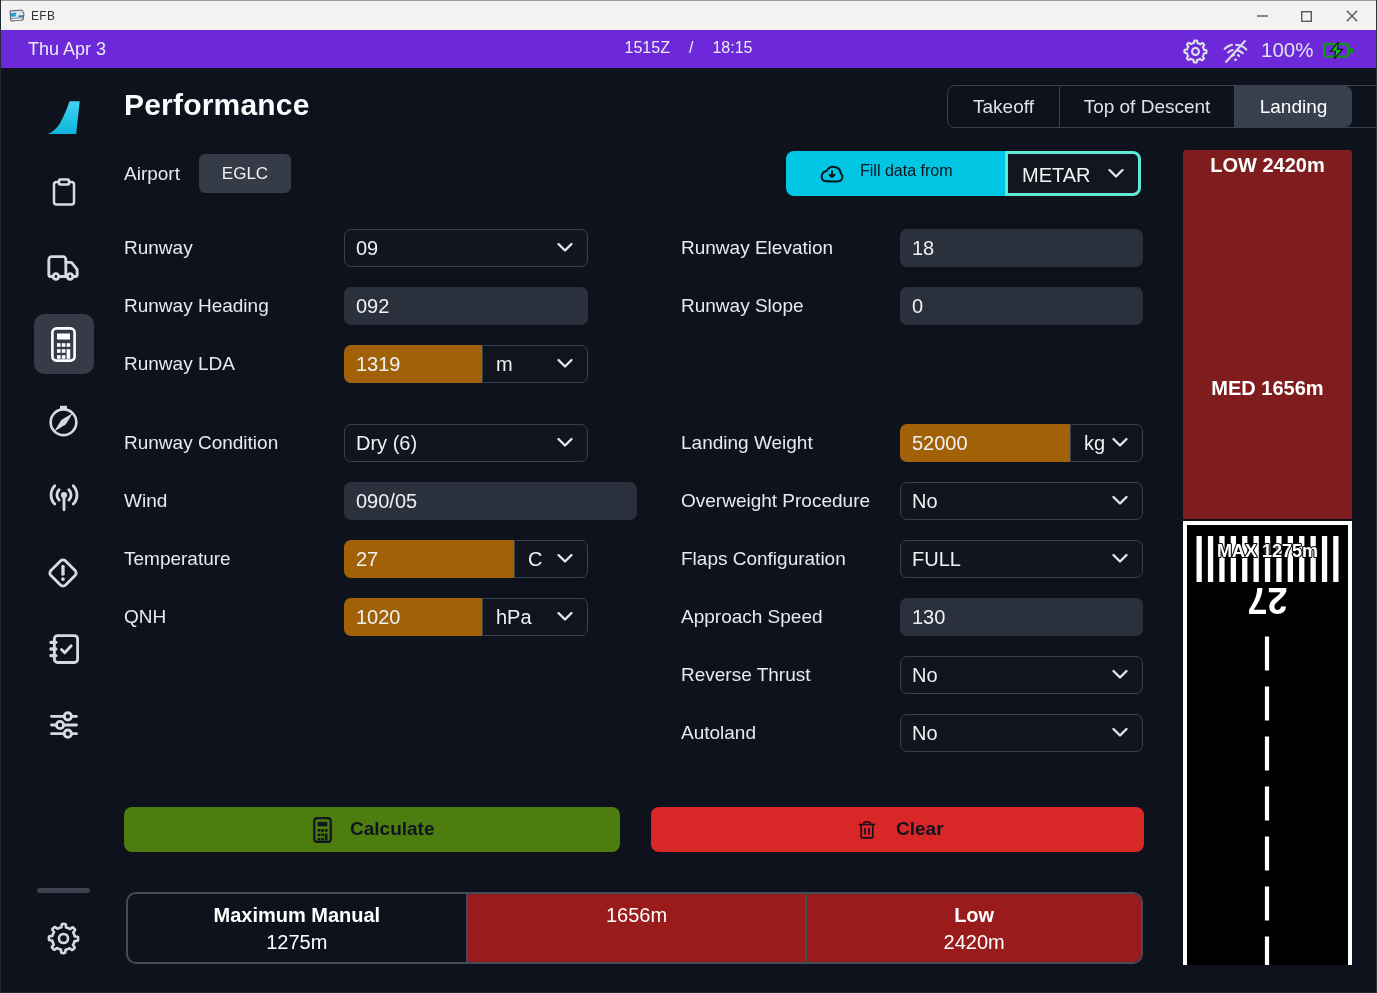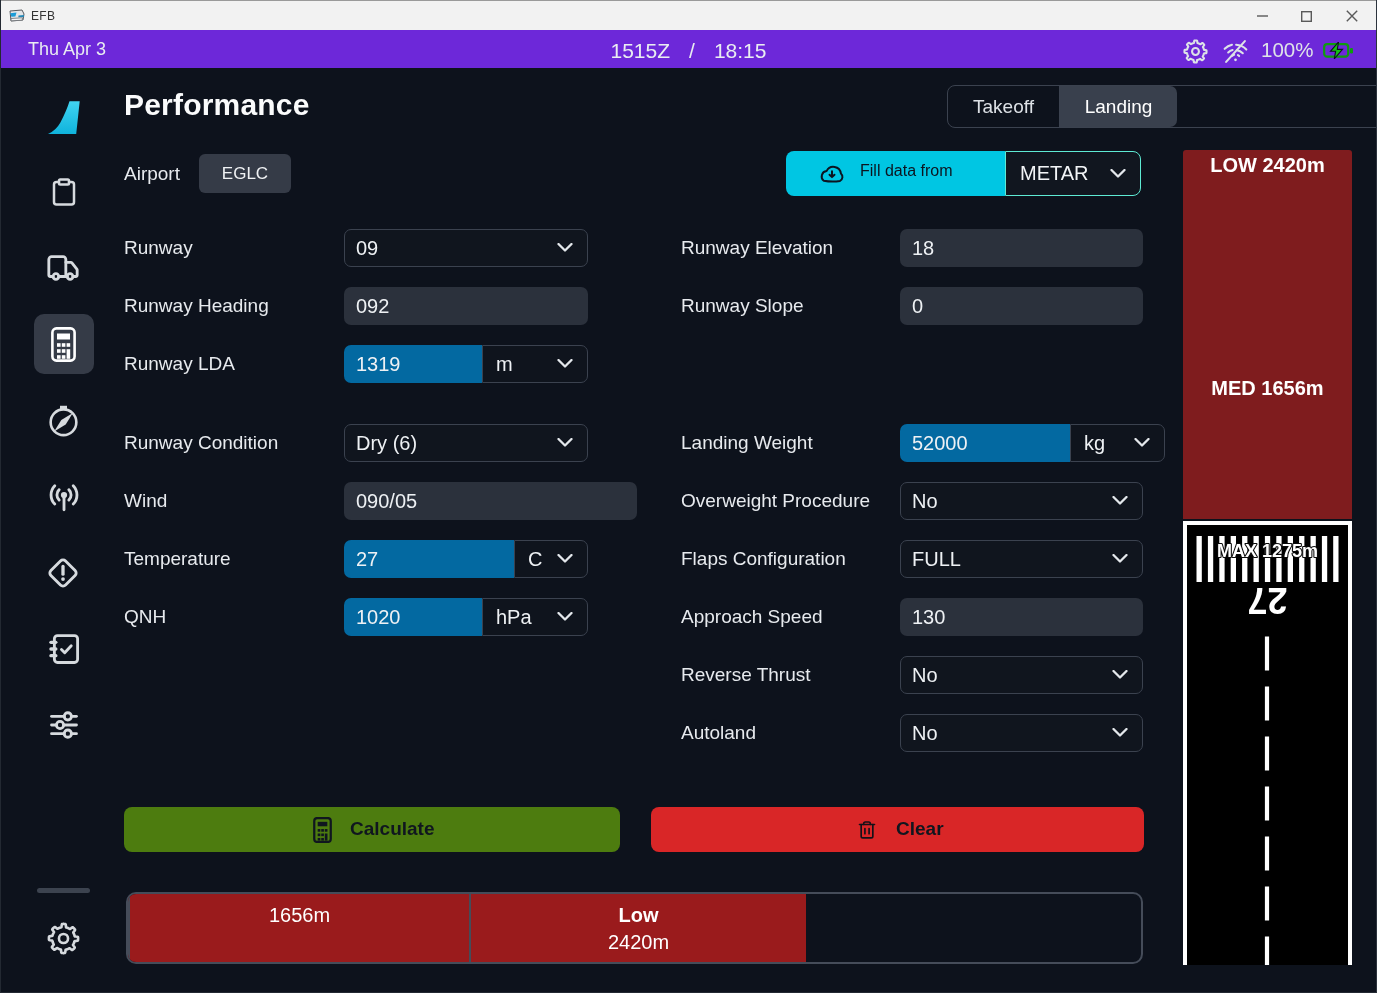--- a/index.html
+++ b/index.html
@@ -7,41 +7,41 @@
 body { font-family:"Liberation Sans", sans-serif; background:#0d121c; position:relative; }
 #app::after { content:""; position:absolute; inset:0; border-left:1px solid #232932; border-right:1px solid #2c333d; border-bottom:1px solid #232932; pointer-events:none; }
 #app { position:absolute; inset:0; }
 .abs { position:absolute; }
 
 #titlebar { position:absolute; left:0; top:0; width:1377px; height:30px; background:#f2f2f2; border-top:1px solid #9a9a9a; }
 #titlebar .tname { position:absolute; left:31px; top:8px; font-size:12px; color:#333; letter-spacing:0.3px; }
 
 #statusbar { position:absolute; left:0; top:30px; width:1377px; height:38px; background:#6d28d9; }
 #statusbar .date { position:absolute; left:28px; top:9px; font-size:18px; color:#e9edf1; }
-#statusbar .clock { position:absolute; left:0; width:1377px; text-align:center; top:9px; font-size:21px; color:#e9edf1; }
+#statusbar .clock { position:absolute; left:0; width:1377px; text-align:center; top:9px; font-size:16px; color:#e9edf1; }
 #statusbar .pct { position:absolute; left:1261px; top:7.5px; font-size:20.5px; color:#dfe3e8; }
 
 .h1 { position:absolute; left:124px; top:88px; font-size:30px; font-weight:bold; color:#fafbfc; letter-spacing:0.2px; }
 .label { position:absolute; font-size:19px; color:#e7eaee; line-height:38px; height:38px; }
 .input { position:absolute; height:38px; background:#2b313c; border-radius:7px; color:#eef1f4; font-size:20px; line-height:38px; padding-left:12px; }
 .select { position:absolute; height:38px; background:#10151e; border:1px solid #3b424f; border-radius:7px; color:#eef1f4; font-size:20px; line-height:36px; padding-left:11px; }
 .chev { position:absolute; top:50%; margin-top:-5px; right:14px; width:16px; height:9px; }
 .combo { position:absolute; height:38px; }
-.combo .ipart { position:absolute; left:0; top:0; height:38px; background:#0369a1; border-radius:7px 0 0 7px; color:#eef1f4; font-size:20px; line-height:38px; padding-left:12px; }
+.combo .ipart { position:absolute; left:0; top:0; height:38px; background:#a16207; border-radius:7px 0 0 7px; color:#eef1f4; font-size:20px; line-height:38px; padding-left:12px; }
 .combo .upart { position:absolute; top:0; height:38px; background:#0f141d; border:1px solid #3b424f; border-radius:0 7px 7px 0; color:#eef1f4; font-size:20px; line-height:36px; padding-left:13px; }
 
 #tabs { position:absolute; left:947px; top:85px; width:462px; height:43px; border:1px solid #3b424f; border-radius:8px; display:flex; }
 #tabs .tab { font-size:19px; color:#dde1e6; text-align:center; line-height:41px; border-right:1px solid #3b424f; }
 #tabs .tab.active { background:#39404d; color:#ffffff; border-right:none; border-radius:0 7px 7px 0; }
 
 .chip { position:absolute; left:199px; top:154px; width:92px; height:39px; background:#353b47; border-radius:6px; text-align:center; line-height:39px; font-size:17px; color:#f0f2f4; }
 
 #fillbtn { position:absolute; left:786px; top:151px; width:219px; height:45px; background:#00c6e3; border-radius:8px 0 0 8px; }
 #fillbtn span { position:absolute; left:74px; top:11px; font-size:16px; color:#0c1420; }
-#metar { position:absolute; left:1005px; top:151px; width:136px; height:45px; background:#11161f; border:1px solid #5eead4; border-radius:0 8px 8px 0; }
+#metar { position:absolute; left:1005px; top:151px; width:136px; height:45px; background:#11161f; border:3px solid #5eead4; border-radius:0 8px 8px 0; }
 #metar span { position:absolute; left:14px; top:10px; font-size:20px; color:#f2f4f6; }
 
 #calcbtn { position:absolute; left:124px; top:807px; width:496px; height:45px; background:#4d7c0f; border-radius:8px;padding-left:13px; }
 #clearbtn { position:absolute; left:651px; top:807px; width:493px; height:45px; background:#d92627; border-radius:8px; }
 .btnlabel { position:absolute; font-size:19px; font-weight:bold; color:#10161f; top:11px; }
 
 #results { position:absolute; left:126px; top:892px; width:1017px; height:72px; border:2px solid #454c59; border-radius:10px; display:flex; overflow:hidden; }
 #results .seg { height:100%; text-align:center; padding-top:8px; }
 #results .seg .t1 { font-size:20px; font-weight:bold; color:#ffffff; line-height:27px; }
 #results .seg .t2 { font-size:20px; color:#ffffff; line-height:27px; }
@@ -170,20 +170,21 @@
   <div class="abs" style="left:37px;top:887.5px;width:53px;height:5px;border-radius:2.5px;background:#3c434f"></div>
   <svg class="abs" style="left:47px;top:921.5px" width="33" height="33" viewBox="0 0 24 24" fill="none" stroke="#d6dade" stroke-width="1.9" stroke-linecap="round" stroke-linejoin="round">
     <path d="M22.60 12.00 L22.60 12.28 L22.59 12.55 L22.57 12.83 L22.54 13.11 L22.51 13.38 L22.21 13.62 L21.34 13.73 L20.44 13.79 L20.07 13.94 L20.02 14.15 L19.96 14.36 L19.89 14.56 L19.82 14.77 L19.75 14.97 L19.67 15.18 L19.58 15.38 L19.49 15.57 L19.40 15.77 L19.29 15.96 L19.19 16.15 L19.08 16.34 L18.96 16.52 L18.89 16.74 L19.30 17.31 L19.90 18.06 L20.21 18.65 L20.06 18.88 L19.88 19.09 L19.69 19.30 L19.50 19.50 L19.30 19.69 L19.09 19.88 L18.88 20.06 L18.67 20.24 L18.45 20.41 L18.08 20.37 L17.38 19.83 L16.70 19.23 L16.34 19.08 L16.15 19.19 L15.96 19.29 L15.77 19.40 L15.57 19.49 L15.38 19.58 L15.18 19.67 L14.97 19.75 L14.77 19.82 L14.56 19.89 L14.36 19.96 L14.15 20.02 L13.94 20.07 L13.73 20.12 L13.52 20.22 L13.41 20.92 L13.30 21.88 L13.10 22.51 L12.83 22.57 L12.55 22.59 L12.28 22.60 L12.00 22.60 L11.72 22.60 L11.45 22.59 L11.17 22.57 L10.89 22.54 L10.62 22.51 L10.38 22.21 L10.27 21.34 L10.21 20.44 L10.06 20.07 L9.85 20.02 L9.64 19.96 L9.44 19.89 L9.23 19.82 L9.03 19.75 L8.82 19.67 L8.62 19.58 L8.43 19.49 L8.23 19.40 L8.04 19.29 L7.85 19.19 L7.66 19.08 L7.48 18.96 L7.26 18.89 L6.69 19.30 L5.94 19.90 L5.35 20.21 L5.12 20.06 L4.91 19.88 L4.70 19.69 L4.50 19.50 L4.31 19.30 L4.12 19.09 L3.94 18.88 L3.76 18.67 L3.59 18.45 L3.63 18.08 L4.17 17.38 L4.77 16.70 L4.92 16.34 L4.81 16.15 L4.71 15.96 L4.60 15.77 L4.51 15.57 L4.42 15.38 L4.33 15.18 L4.25 14.97 L4.18 14.77 L4.11 14.56 L4.04 14.36 L3.98 14.15 L3.93 13.94 L3.88 13.73 L3.78 13.52 L3.08 13.41 L2.12 13.30 L1.49 13.10 L1.43 12.83 L1.41 12.55 L1.40 12.28 L1.40 12.00 L1.40 11.72 L1.41 11.45 L1.43 11.17 L1.46 10.89 L1.49 10.62 L1.79 10.38 L2.66 10.27 L3.56 10.21 L3.93 10.06 L3.98 9.85 L4.04 9.64 L4.11 9.44 L4.18 9.23 L4.25 9.03 L4.33 8.82 L4.42 8.62 L4.51 8.43 L4.60 8.23 L4.71 8.04 L4.81 7.85 L4.92 7.66 L5.04 7.48 L5.11 7.26 L4.70 6.69 L4.10 5.94 L3.79 5.35 L3.94 5.12 L4.12 4.91 L4.31 4.70 L4.50 4.50 L4.70 4.31 L4.91 4.12 L5.12 3.94 L5.33 3.76 L5.55 3.59 L5.92 3.63 L6.62 4.17 L7.30 4.77 L7.66 4.92 L7.85 4.81 L8.04 4.71 L8.23 4.60 L8.43 4.51 L8.62 4.42 L8.82 4.33 L9.03 4.25 L9.23 4.18 L9.44 4.11 L9.64 4.04 L9.85 3.98 L10.06 3.93 L10.27 3.88 L10.48 3.78 L10.59 3.08 L10.70 2.12 L10.90 1.49 L11.17 1.43 L11.45 1.41 L11.72 1.40 L12.00 1.40 L12.28 1.40 L12.55 1.41 L12.83 1.43 L13.11 1.46 L13.38 1.49 L13.62 1.79 L13.73 2.66 L13.79 3.56 L13.94 3.93 L14.15 3.98 L14.36 4.04 L14.56 4.11 L14.77 4.18 L14.97 4.25 L15.18 4.33 L15.38 4.42 L15.57 4.51 L15.77 4.60 L15.96 4.71 L16.15 4.81 L16.34 4.92 L16.52 5.04 L16.74 5.11 L17.31 4.70 L18.06 4.10 L18.65 3.79 L18.88 3.94 L19.09 4.12 L19.30 4.31 L19.50 4.50 L19.69 4.70 L19.88 4.91 L20.06 5.12 L20.24 5.33 L20.41 5.55 L20.37 5.92 L19.83 6.62 L19.23 7.30 L19.08 7.66 L19.19 7.85 L19.29 8.04 L19.40 8.23 L19.49 8.43 L19.58 8.62 L19.67 8.82 L19.75 9.03 L19.82 9.23 L19.89 9.44 L19.96 9.64 L20.02 9.85 L20.07 10.06 L20.12 10.27 L20.22 10.48 L20.92 10.59 L21.88 10.70 L22.51 10.90 L22.57 11.17 L22.59 11.45 L22.60 11.72 Z"></path>
     <circle cx="12" cy="12" r="3.3"></circle>
   </svg>
 </div>
 <div id="content">
   <div class="h1">Performance</div>
   <div id="tabs">
     <div class="tab" style="width:112px">Takeoff</div>
+    <div class="tab" style="width:175px">Top of Descent</div>
     <div class="tab active" style="width:117px">Landing</div>
   </div>
   <div class="label" style="left:124px;top:154px;line-height:39px">Airport</div>
   <div class="chip">EGLC</div>
   <div id="fillbtn">
     <svg class="abs" style="left:33px;top:10px" width="26" height="26" viewBox="0 0 24 24" fill="none" stroke="#0c1420" stroke-width="1.8" stroke-linecap="round" stroke-linejoin="round">
       <path d="M4.4 18.2 A5 5 0 0 1 7 9.3 A7 7 0 0 1 20.2 11.5 A4.2 4.2 0 0 1 19.4 18.4 Q12 19.6 4.4 18.2 Z"></path>
       <path d="M12 9.5 v5.2 M9.7 12.7 l2.3 2.2 l2.3-2.2"></path>
     </svg>
     <span>Fill data from</span>
@@ -239,21 +240,21 @@
     </div>
   </div>
 
   <div class="label" style="left:681px;top:229px">Runway Elevation</div>
   <div class="input" style="left:900px;top:229px;width:243px">18</div>
   <div class="label" style="left:681px;top:287px">Runway Slope</div>
   <div class="input" style="left:900px;top:287px;width:243px">0</div>
   <div class="label" style="left:681px;top:424px">Landing Weight</div>
   <div class="combo" style="left:900px;top:424px;width:243px">
     <div class="ipart" style="width:170px">52000</div>
-    <div class="upart" style="left:170px;width:95px">kg
+    <div class="upart" style="left:170px;width:73px">kg
       <svg class="chev" viewBox="0 0 16 9">
             <path d="M1.5 1 L8 7.5 L14.5 1" fill="none" stroke="#e4e8ec" stroke-width="2.3" stroke-linecap="round" stroke-linejoin="round"></path>
           </svg>
     </div>
   </div>
   <div class="label" style="left:681px;top:482px">Overweight Procedure</div>
   <div class="select" style="left:900px;top:482px;width:243px">No
     <svg class="chev" viewBox="0 0 16 9">
           <path d="M1.5 1 L8 7.5 L14.5 1" fill="none" stroke="#e4e8ec" stroke-width="2.3" stroke-linecap="round" stroke-linejoin="round"></path>
         </svg>
@@ -298,20 +299,24 @@
     <svg class="abs" style="left:206px;top:10px" width="20" height="25" viewBox="0 0 24 24" fill="none" stroke="#141118" stroke-width="2" stroke-linecap="round" stroke-linejoin="round">
       <path d="M3 6h18"></path>
       <path d="M19 6v14a2 2 0 0 1-2 2H7a2 2 0 0 1-2-2V6"></path>
       <path d="M8 6V5a2 2 0 0 1 2-2h4a2 2 0 0 1 2 2v1"></path>
       <line x1="9.5" y1="11" x2="9.5" y2="17"></line>
       <line x1="14.5" y1="11" x2="14.5" y2="17"></line>
     </svg>
     <span class="btnlabel" style="left:245px">Clear</span>
   </div>
   <div id="results">
+    <div class="seg" style="width:339px">
+      <div class="t1">Maximum Manual</div>
+      <div class="t2">1275m</div>
+    </div>
     <div class="seg red" style="width:341px;border-left:2px solid #454c59">
       <div class="t2">1656m</div>
     </div>
     <div class="seg red" style="width:337px;border-left:2px solid #454c59">
       <div class="t1">Low</div>
       <div class="t2">2420m</div>
     </div>
   </div>
 </div>
 <div id="runwaypanel">

